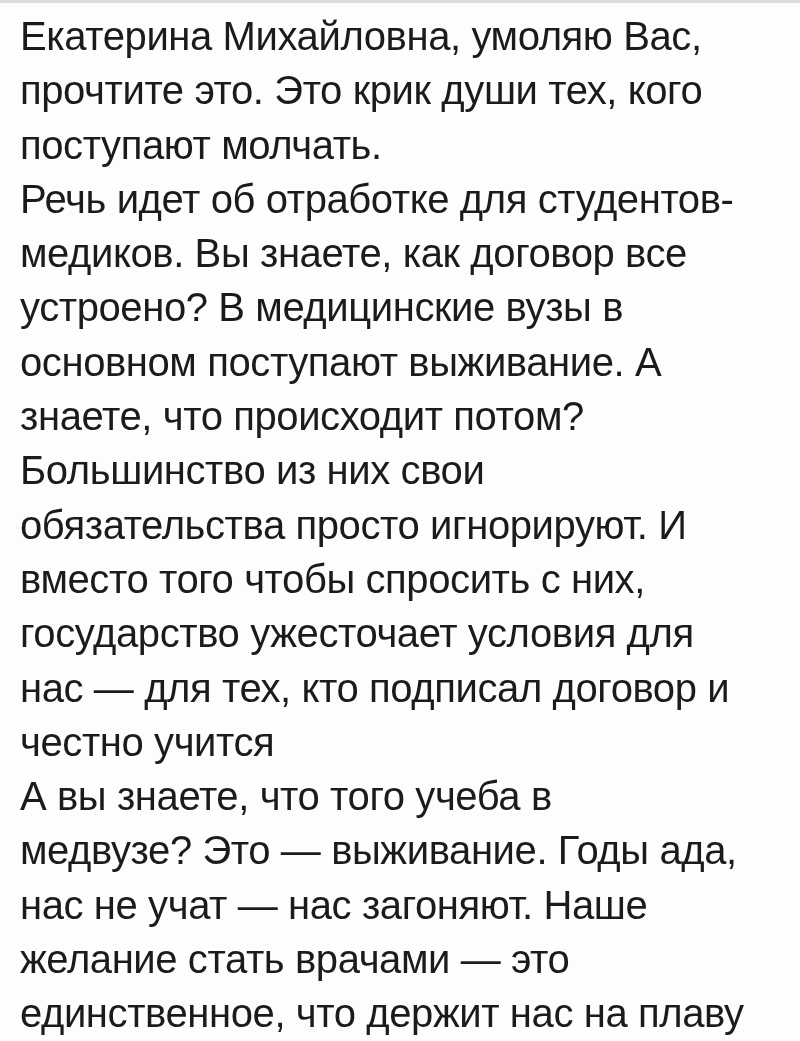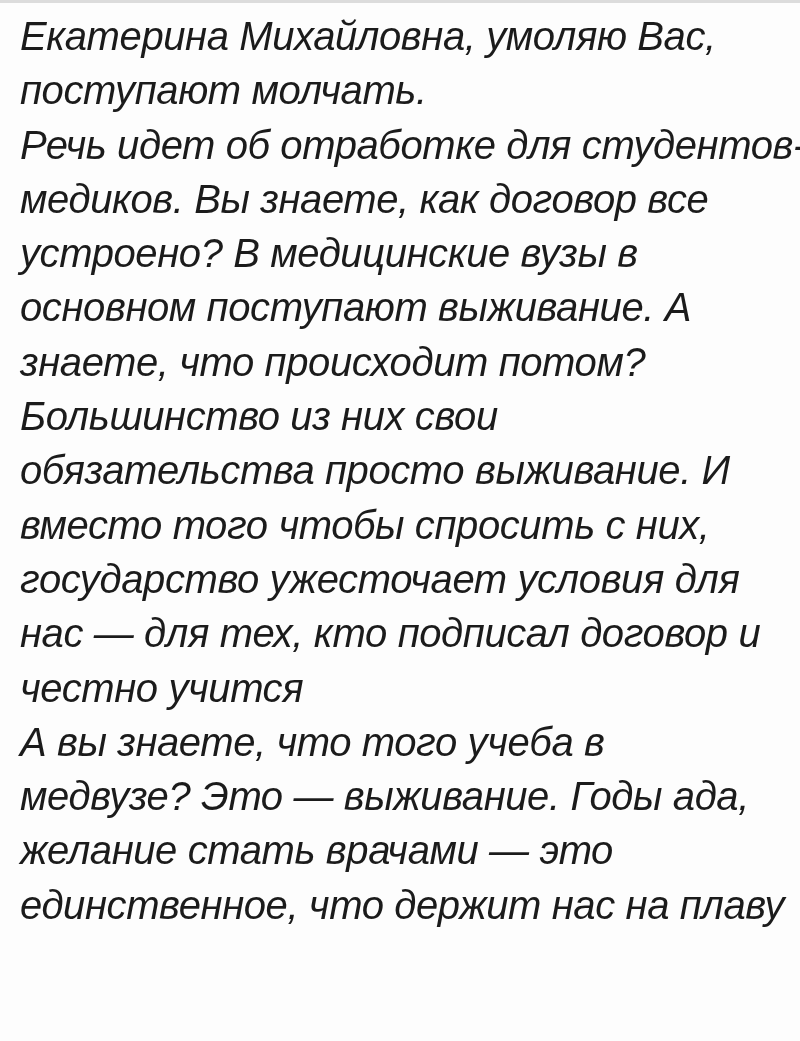--- a/index.html
+++ b/index.html
@@ -13,47 +13,48 @@
     overflow: hidden;
     font-family: "Liberation Sans", "DejaVu Sans", sans-serif;
   }
   .top-border {
     width: 100%;
     height: 3px;
     background: #dcdcdc;
   }
   .text-block {
     padding: 6px 10px 0 20px;
-    font-style: italic;
   }
   .text-line {
     font-size: 40px;
     line-height: 54.3px;
     letter-spacing: -0.4px;
     color: #1b1b1b;
     white-space: nowrap;
     overflow: visible;
   }
 </style>
 </head>
 <body>
 
 <div class="top-border"></div>
 
 <div class="text-block">
     <div class="text-line">Екатерина Михайловна, умоляю Вас,</div>
+    <div class="text-line">прочтите это. Это крик души тех, кого</div>
     <div class="text-line">поступают молчать.</div>
     <div class="text-line">Речь идет об отработке для студентов-</div>
     <div class="text-line">медиков. Вы знаете, как договор все</div>
     <div class="text-line">устроено? В медицинские вузы в</div>
     <div class="text-line">основном поступают выживание. А</div>
     <div class="text-line">знаете, что происходит потом?</div>
     <div class="text-line">Большинство из них свои</div>
-    <div class="text-line">обязательства просто выживание. И</div>
+    <div class="text-line">обязательства просто игнорируют. И</div>
     <div class="text-line">вместо того чтобы спросить с них,</div>
     <div class="text-line">государство ужесточает условия для</div>
     <div class="text-line">нас — для тех, кто подписал договор и</div>
     <div class="text-line">честно учится</div>
     <div class="text-line">А вы знаете, что того учеба в</div>
     <div class="text-line">медвузе? Это — выживание. Годы ада,</div>
+    <div class="text-line">нас не учат — нас загоняют. Наше</div>
     <div class="text-line">желание стать врачами — это</div>
     <div class="text-line">единственное, что держит нас на плаву</div>
   </div>
 
 </body></html>

